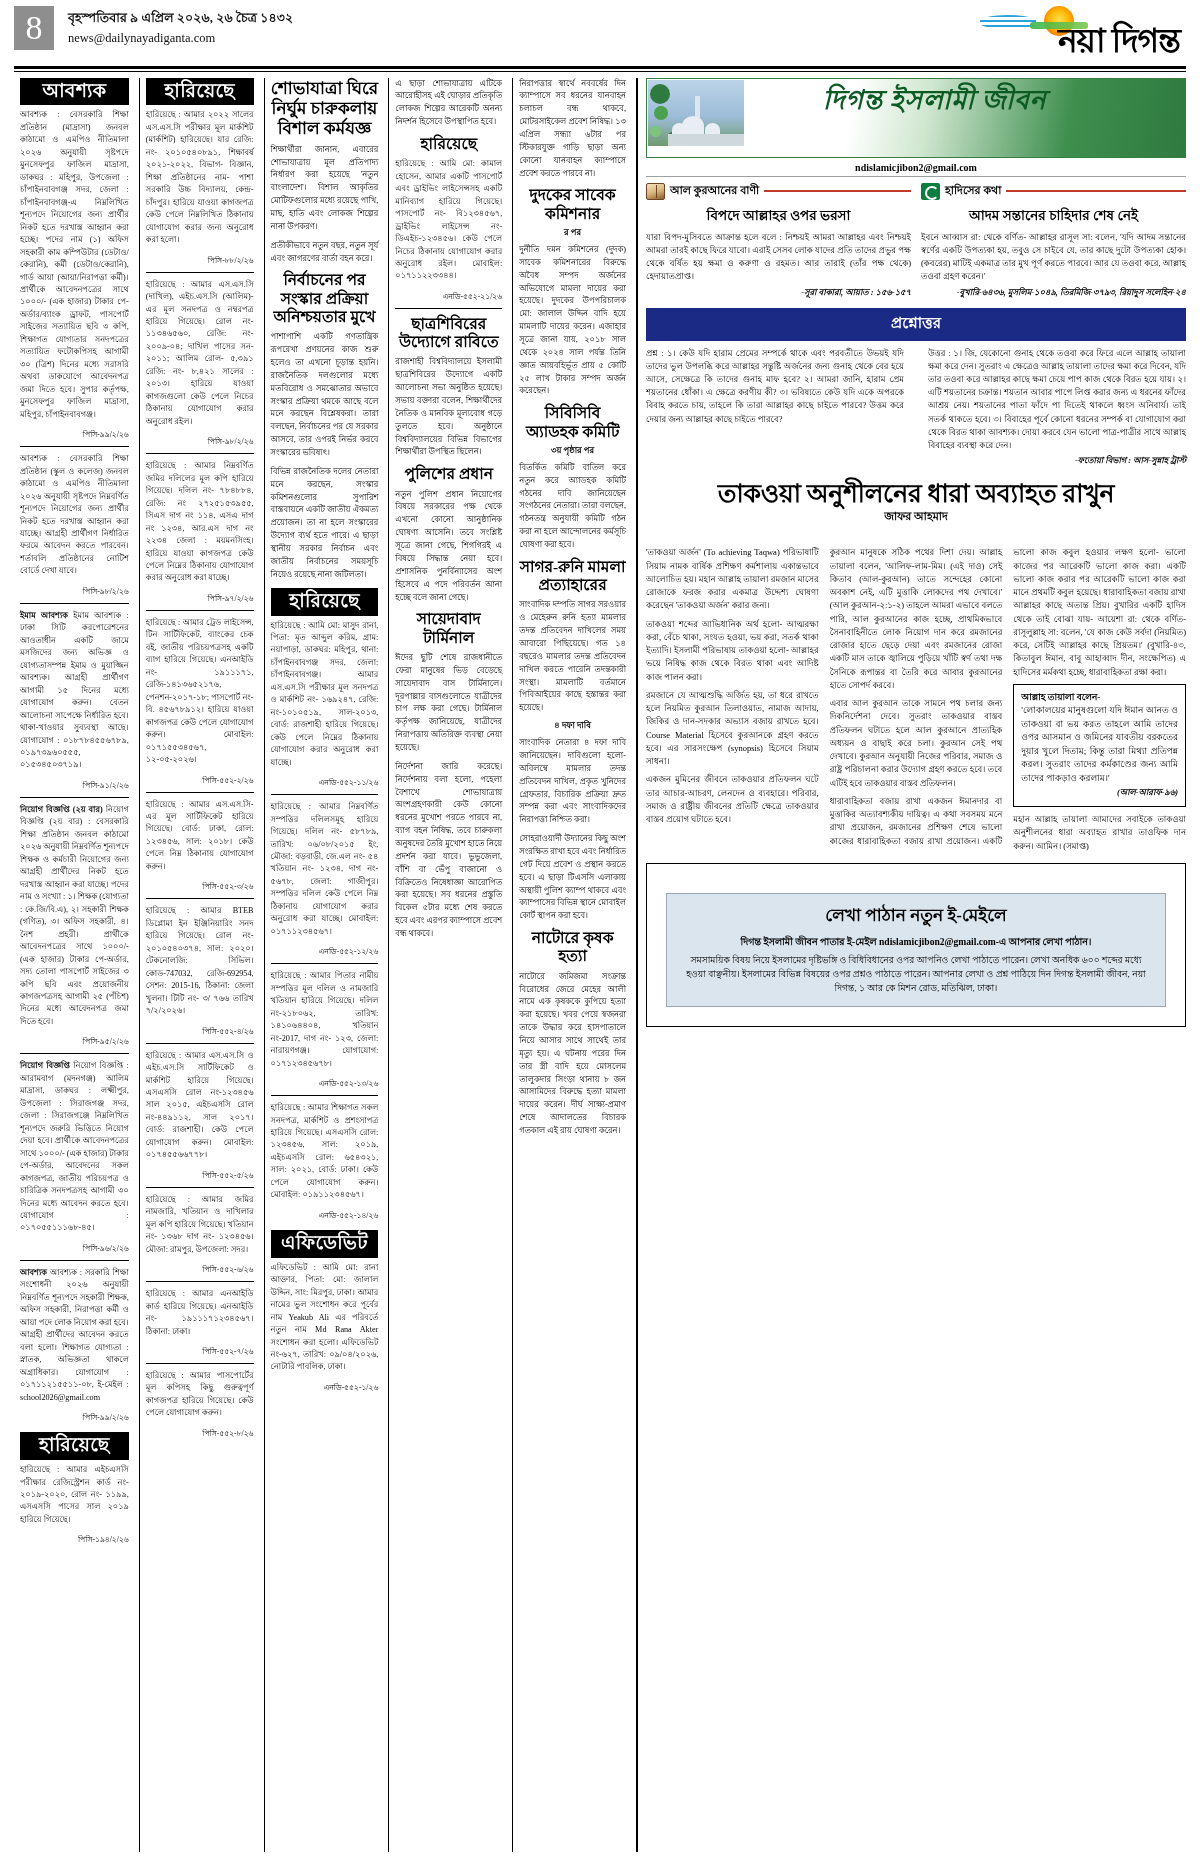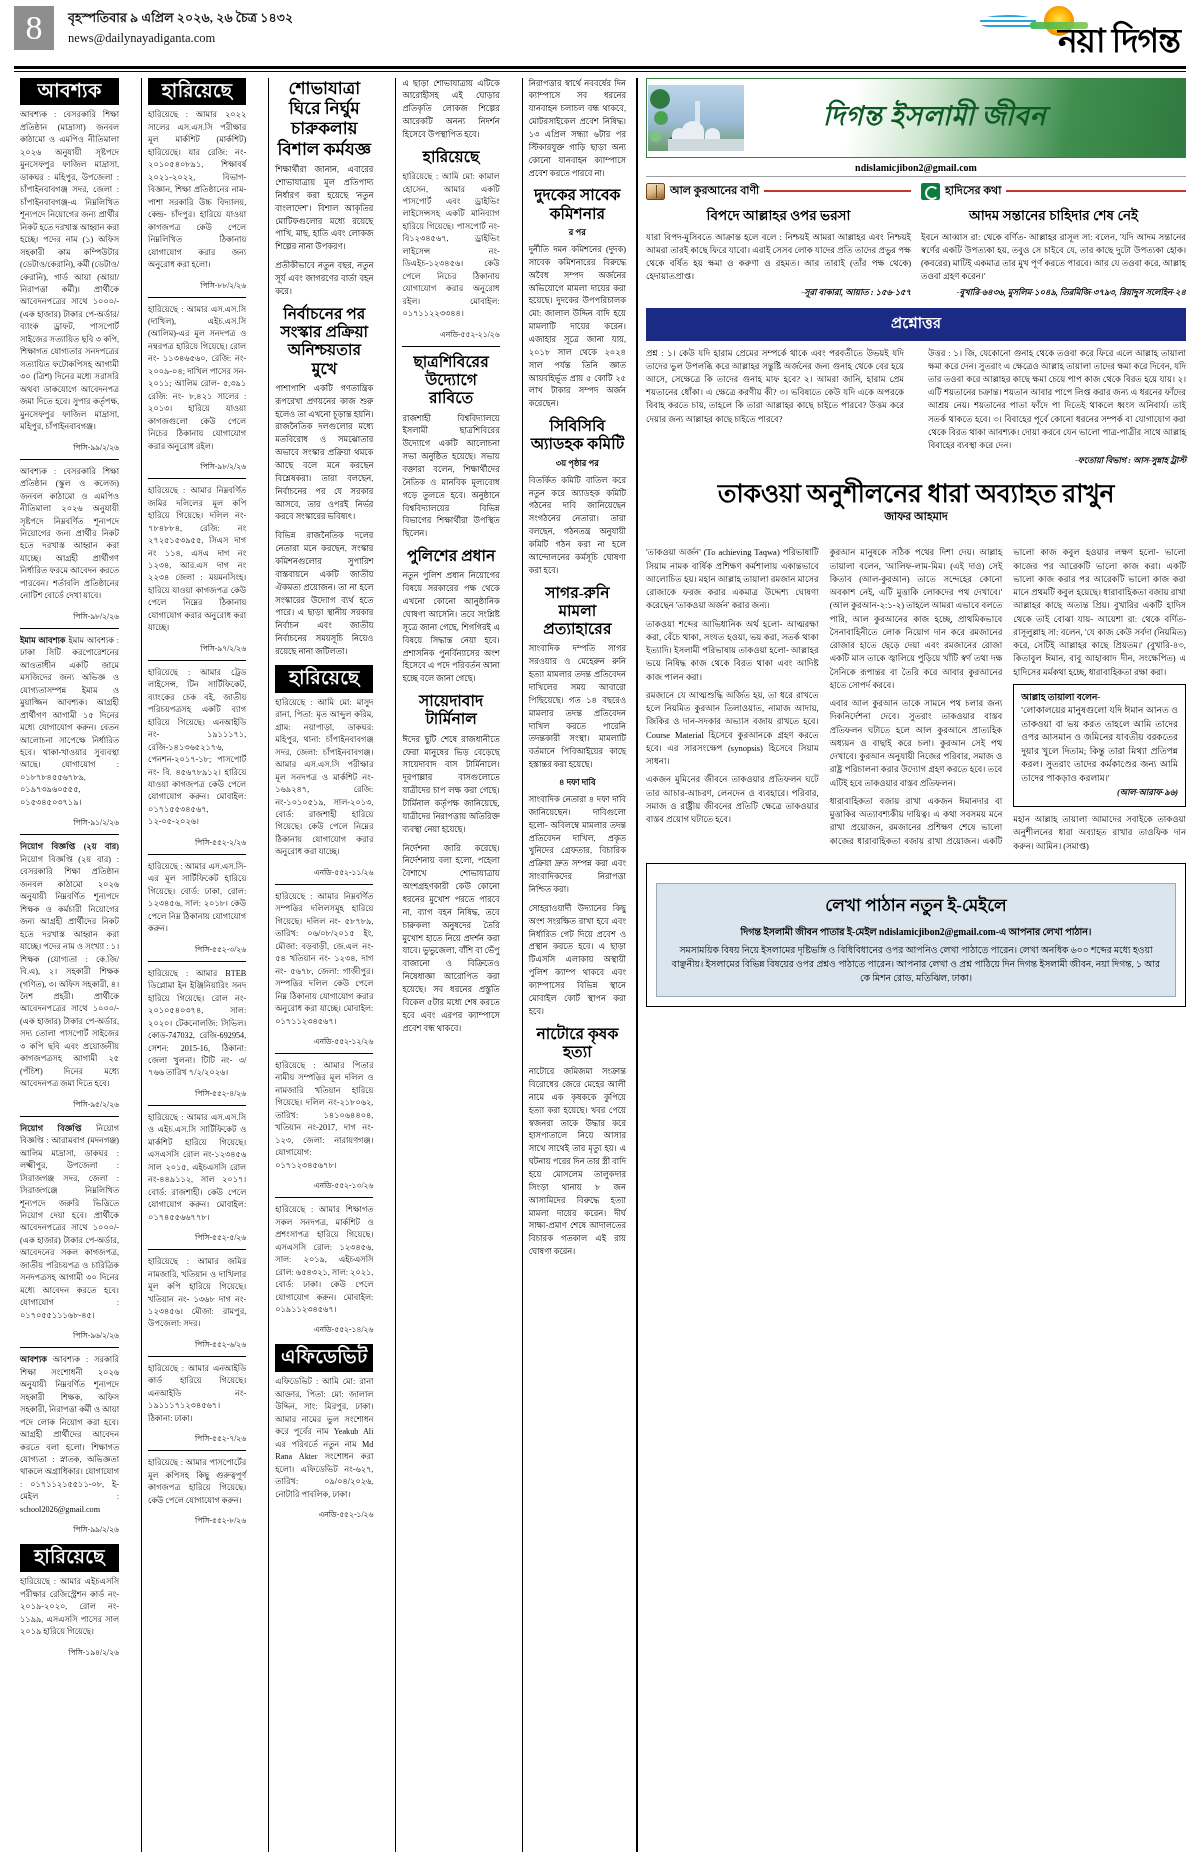--- a/index.html
+++ b/index.html
@@ -31,21 +31,21 @@
      background:linear-gradient(90deg,#39b54a,#7ec850); border-radius:3px; opacity:.9; }
   .logo-wave { position:absolute; right:150px; top:9px; width:56px; height:14px;
      background:repeating-linear-gradient(180deg,#29a3dd 0 2px, transparent 2px 5px); border-radius:50%/40%; }
   .logo-text { font-size:33px; font-weight:700; letter-spacing:-1px; color:#000;
      font-family:"Liberation Serif",serif; position:relative; z-index:3; line-height:1; }
   .masthead-rule { height:3px; background:#000; margin:4px 14px 0 14px; }
   .masthead-rule2 { height:1px; background:#000; margin:1.5px 14px 0 14px; }
 
   
   .page { display:flex; padding:6px 14px 10px 14px; gap:0; height:1790px; }
-  .left-zone { display:flex; width:618px; gap:16px; }
+  .left-zone { display:flex; width:618px; gap:4px; }
   .col { padding:0 6px; }
   .col + .col { border-left:1px solid #000; }
   .c1 { width:124px; }
   .c2 { width:124px; }
   .c3 { width:124px; }
   .c4 { width:123px; }
   .c5 { width:123px; }
   .right-zone { width:556px; border-left:2px solid #000; margin-left:4px; padding-left:8px; }
 
   
@@ -77,21 +77,21 @@
   
   .span-head {
     font-size:17px; font-weight:700; text-align:center;
     line-height:1.2; padding:1px 0 4px 0;
   }
 
   
   .islami-banner {
     border:1px solid #3a7d44; height:80px; position:relative; overflow:hidden;
     background:linear-gradient(100deg,#ffffff 0%,#ffffff 38%,#cfe6cf 52%,#3f8f4f 78%,#2f7a3f 100%);
-    display:flex; align-items:center;
+    display:flex; align-items:flex-start;
   }
   .banner-photo {
     width:96px; height:66px; margin:1px 0 1px 1px; position:relative; flex:none;
     background:linear-gradient(180deg,#bcd4e8 0%,#9dbcd8 55%,#6f9a6f 100%);
     overflow:hidden;
   }
   .banner-photo .dome { position:absolute; background:#e8eef4; border-radius:50% 50% 0 0; }
   .banner-photo .d1 { width:22px;height:20px; left:34px; bottom:10px; }
   .banner-photo .d2 { width:15px;height:13px; left:24px; bottom:10px; }
   .banner-photo .d3 { width:15px;height:13px; left:57px; bottom:10px; }
@@ -149,21 +149,21 @@
   }
   .quote-box .qt { font-weight:700; }
 
   .footer-box {
     border:1px solid #9aa7b5; background:#dbe5ee; padding:8px 14px 10px 14px;
     margin-top:10px; text-align:center;
   }
   .footer-box .fh { font-size:17px; font-weight:700; margin-bottom:5px; }
   .footer-box .f1 { font-size:9.6px; font-weight:700; margin-bottom:4px; line-height:1.45;}
   .footer-box .f2 { font-size:9.2px; line-height:1.55; }
-  .footer-outer { border:1px solid #000; padding:9px; margin-top:10px; }
+  .footer-outer { border:1px solid #000; padding:19px; margin-top:10px; }
 </style>
 </head>
 <body>
 
 <div class="masthead">
   <div class="pagenum-box">8</div>
   <div class="date-block">
     <div class="date-line">বৃহস্পতিবার ৯ এপ্রিল ২০২৬, ২৬ চৈত্র ১৪৩২</div>
     <div class="email-line">news@dailynayadiganta.com</div>
   </div>

